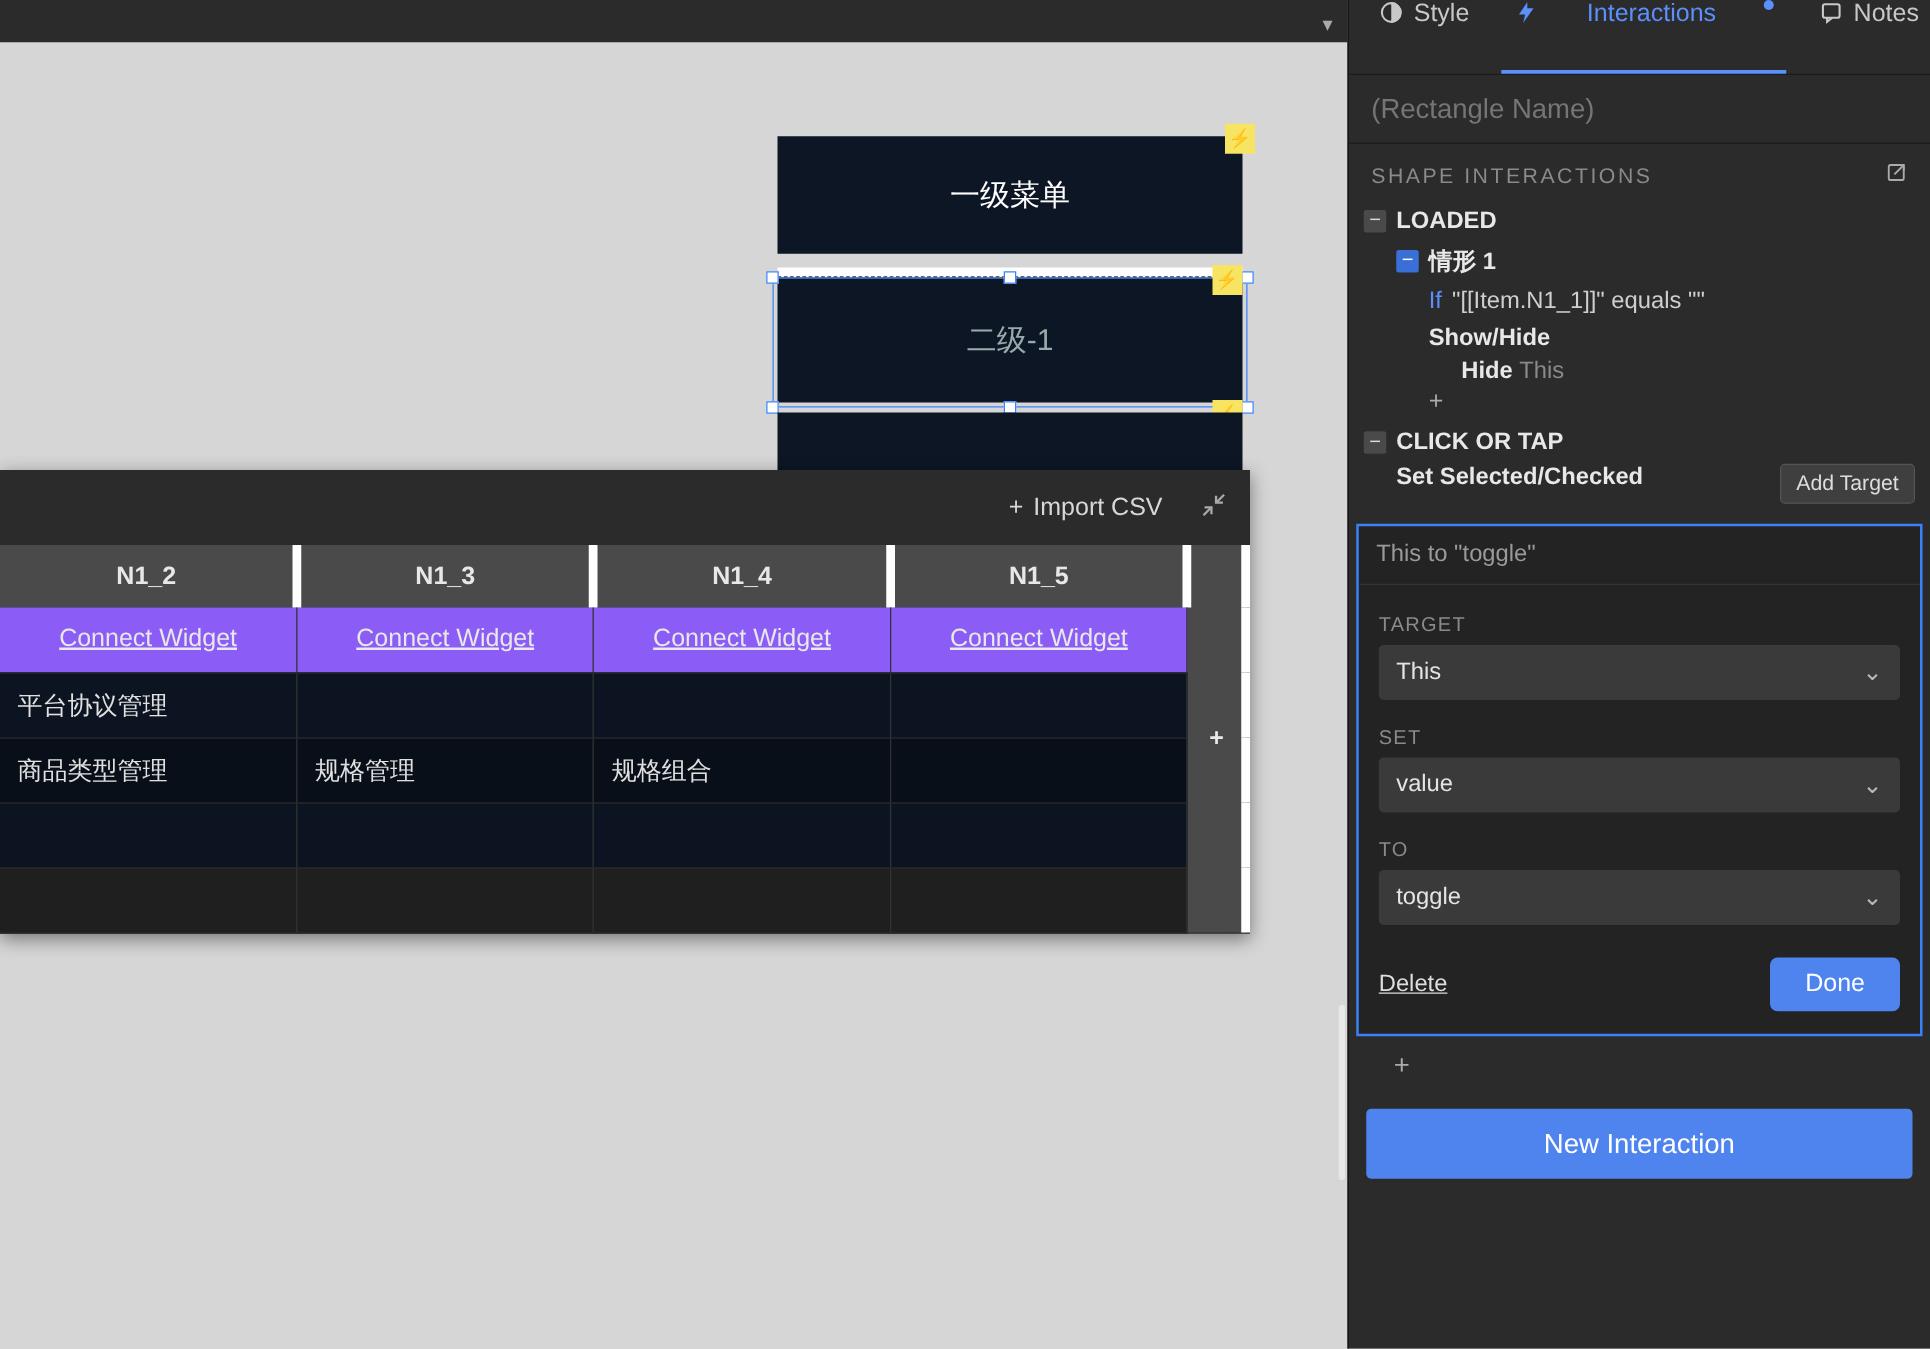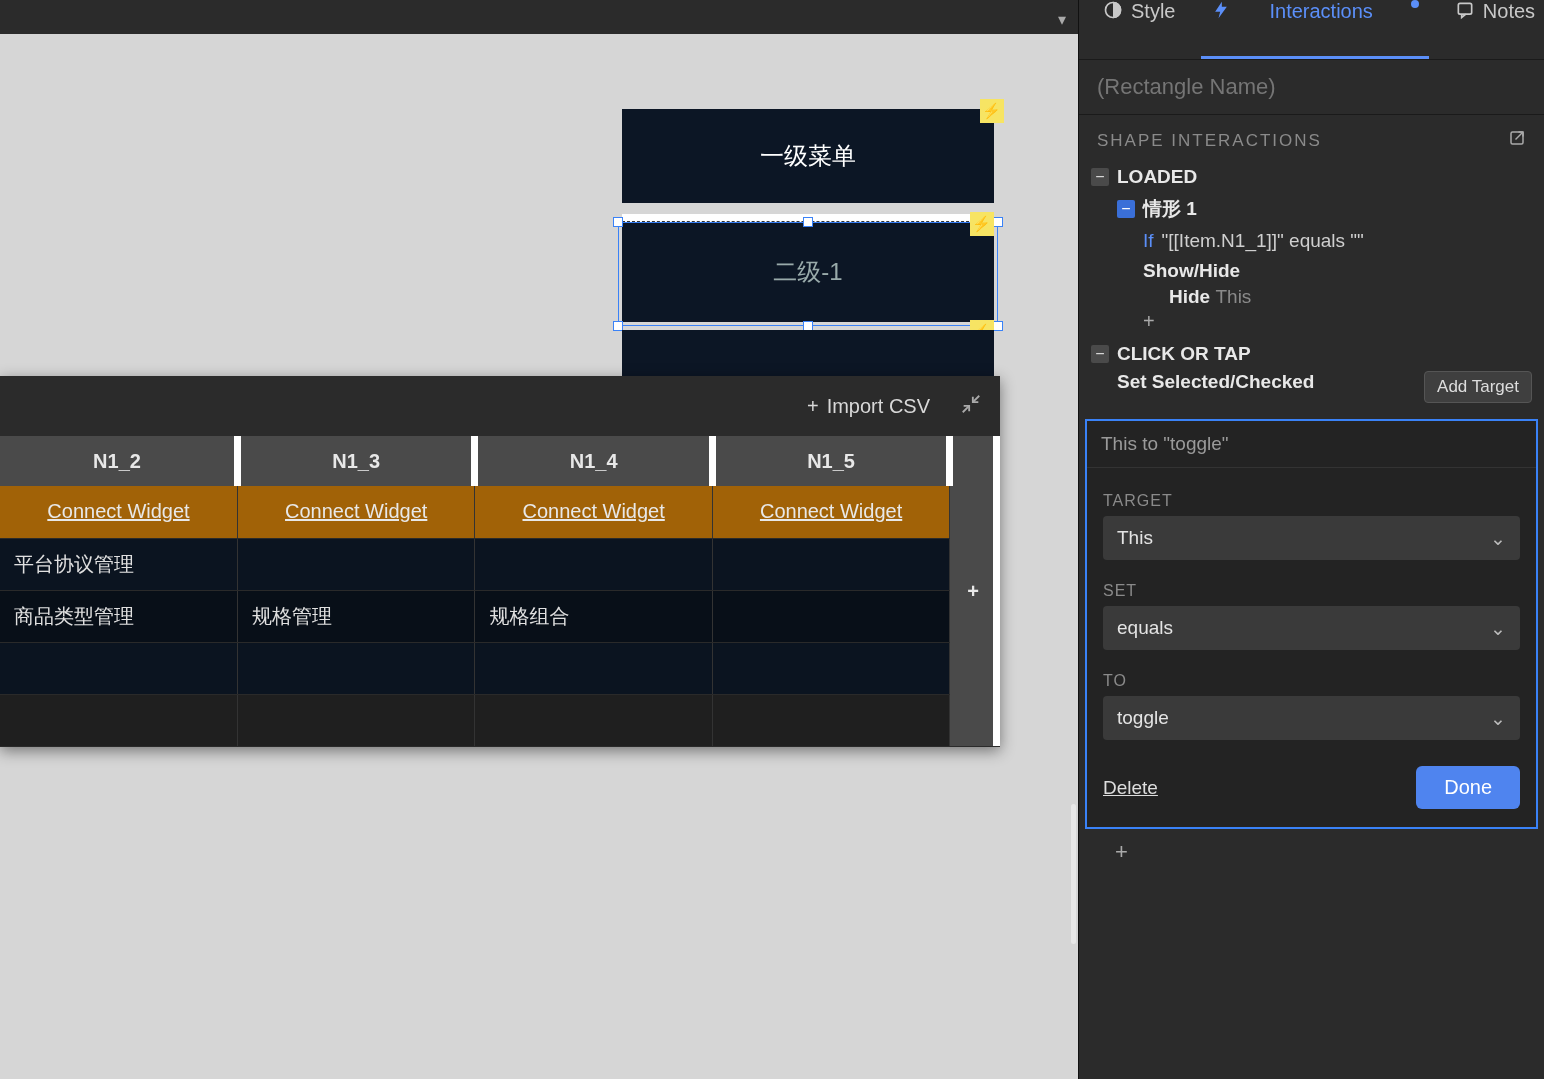--- a/index.html
+++ b/index.html
@@ -28,21 +28,21 @@
 .bolt3 { position: absolute; left: 970px; top: 286px; }
 
 
 .datapanel { position: absolute; left: 0; top: 342px; width: 1000px; background: #2b2b2b; box-shadow: 0 4px 14px rgba(0,0,0,.45); }
 .dp-header { height: 60px; display: flex; align-items: center; justify-content: flex-end; padding: 0 18px; gap: 30px; }
 .dp-import { color: #d8d8d8; font-size: 20px; display: flex; align-items: center; gap: 8px; cursor: pointer; }
 .dp-collapse { color: #aaa; font-size: 18px; cursor: pointer; }
 
 .dp-table { width: 100%; border-collapse: collapse; }
 .dp-table th { background: #4a4a4a; color: #e8e8e8; font-weight: 600; font-size: 20px; height: 50px; border-right: 7px solid #ffffff; }
-.dp-table td { background: #a16207; color: #e0e0e0; font-size: 20px; height: 52px; padding: 0 14px; border-right: 1px solid #333; border-bottom: 1px solid #2a2a2a; }
+.dp-table td { background: #8b5cf6; color: #e0e0e0; font-size: 20px; height: 52px; padding: 0 14px; border-right: 1px solid #333; border-bottom: 1px solid #2a2a2a; }
 .dp-table .connect-row td { text-align: center; }
 .dp-table .connect-row a { color: #e8e8e8; text-decoration: underline; font-size: 20px; cursor: pointer; }
 .dp-table tr.dark1 td { background: #0b1420; }
 .dp-table tr.dark2 td { background: #080f18; }
 .dp-table tr.blank td { background: #1f1f1f; }
 .dp-addcol { width: 46px; background: #3a3a3a; text-align: center; color: #999; font-size: 22px; cursor: pointer; }
 
 
 .inspector { position: absolute; top: 0; right: 0; width: 466px; height: 1079px; background: #2b2b2b; border-left: 1px solid #111; color: #ccc; display: flex; flex-direction: column; }
 .insp-tabs { display: flex; align-items: center; height: 60px; border-bottom: 1px solid #1a1a1a; padding: 0 6px; }
@@ -264,32 +264,33 @@
     <div class="ae-summary">This to "toggle"</div>
     <div class="ae-body">
       <div class="ae-label">TARGET</div>
       <div class="ae-select">
         <span>This</span>
         <span class="chev">⌄</span>
       </div>
 
       <div class="ae-label" style="margin-top:22px">SET</div>
       <div class="ae-select">
-        <span>equals</span>
+        <span>value</span>
         <span class="chev">⌄</span>
       </div>
 
       <div class="ae-label" style="margin-top:22px">TO</div>
       <div class="ae-select">
         <span>toggle</span>
         <span class="chev">⌄</span>
       </div>
 
       <div class="ae-footer">
         <span class="ae-delete">Delete</span>
         <button class="ae-done">Done</button>
       </div>
     </div>
   </div>
 
   <div class="bottom-plus">+</div>
 
+  <button class="new-interaction">New Interaction</button>
 </div>
 
 </body></html>

